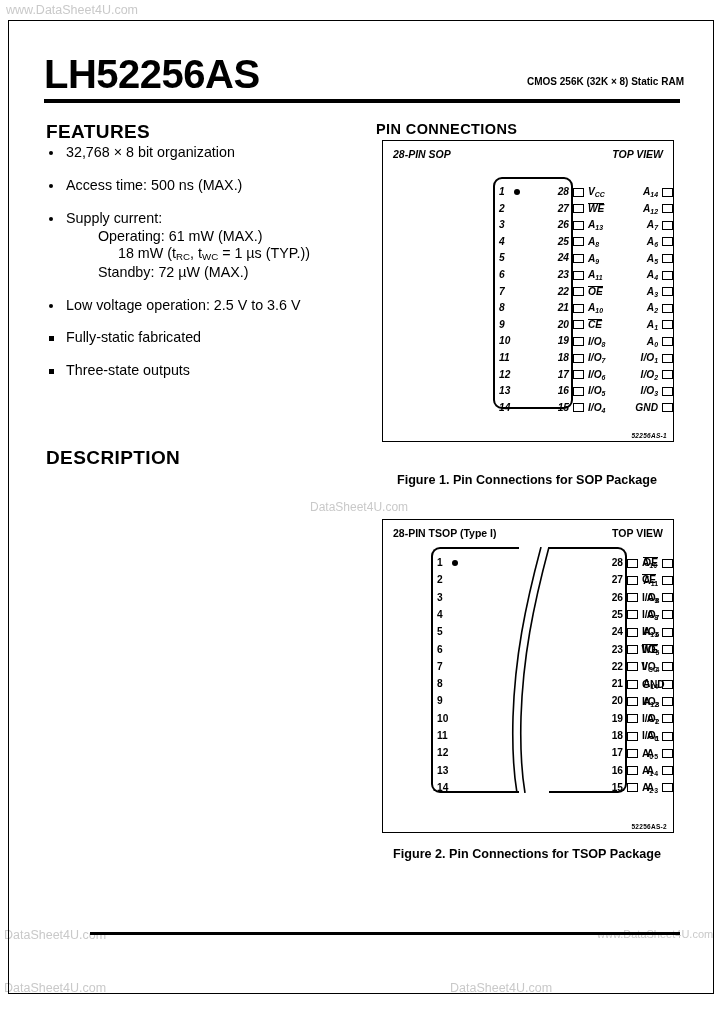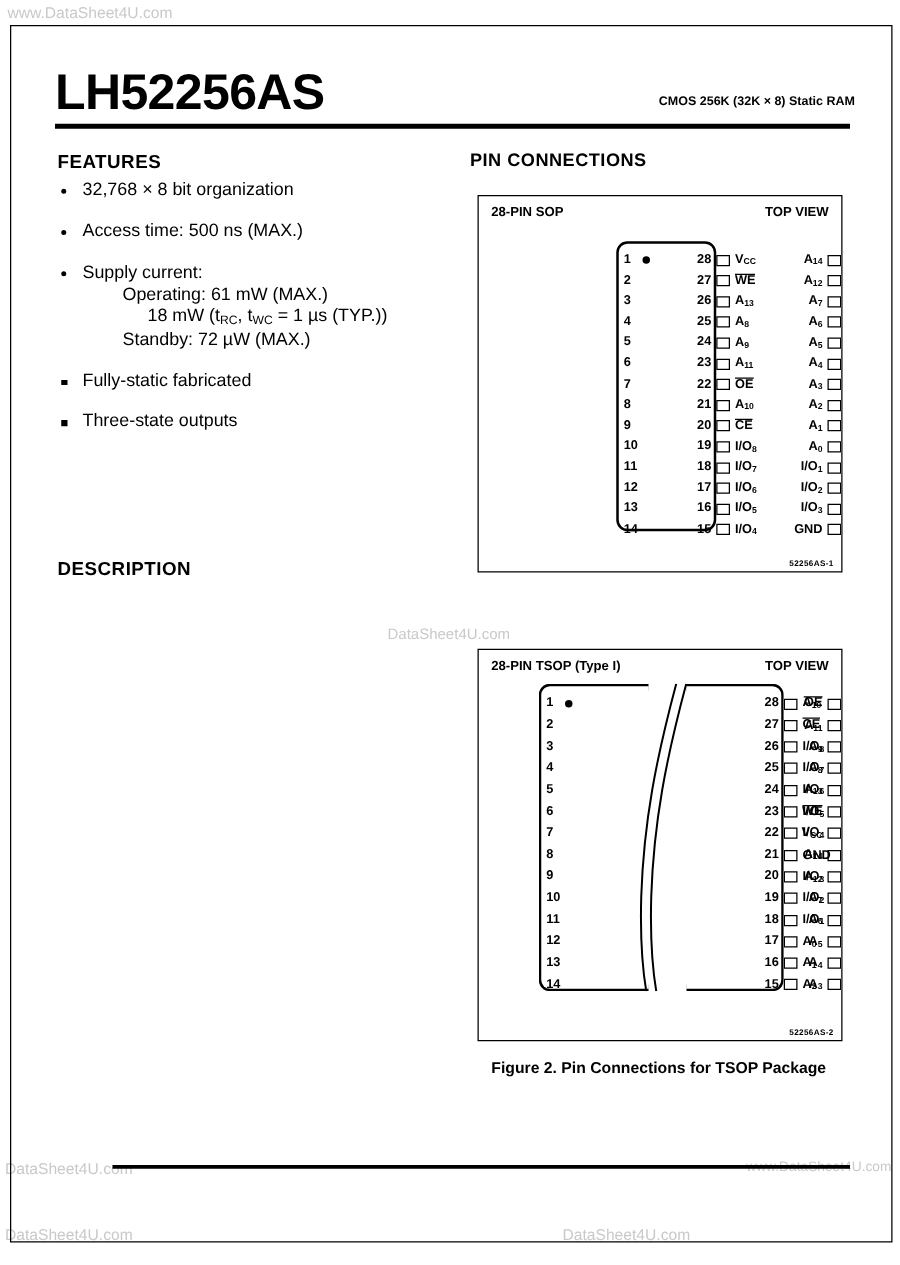--- a/index.html
+++ b/index.html
@@ -21,41 +21,41 @@
 
   
   .frame{position:absolute;left:8px;top:20px;width:704px;height:972px;border:1px solid #000;}
 
   
   .part-no{position:absolute;left:44px;top:52px;font-size:40px;font-weight:bold;letter-spacing:-0.5px;}
   .subtitle{position:absolute;right:36px;top:76px;font-size:10px;font-weight:bold;}
   .rule{position:absolute;left:44px;top:99px;width:636px;height:4px;background:#000;}
 
   
-  .sec-head{position:absolute;font-size:15px;font-weight:bold;letter-spacing:.4px;}
+  .sec-head{position:absolute;font-size:19px;font-weight:bold;letter-spacing:.4px;}
   #features-head{left:46px;top:121px;}
   #description-head{left:46px;top:447px;}
 
   .bullets{position:absolute;left:46px;top:144px;width:320px;font-size:14.3px;line-height:1.25;}
   .bullet{position:relative;padding-left:20px;margin-bottom:15px;}
   .bullet::before{content:"";position:absolute;left:3px;top:7px;width:4px;height:4px;background:#000;border-radius:50%;}
   .bullet.sq::before{border-radius:0;width:4.5px;height:4.5px;}
   .sub{padding-left:32px;white-space:nowrap;}
   .sub2{padding-left:52px;white-space:nowrap;}
   sub{font-size:.68em;vertical-align:-0.22em;}
   sup{font-size:.68em;vertical-align:0.5em;}
 
   .desc{position:absolute;left:46px;top:468px;width:310px;font-size:13.2px;line-height:1.32;text-align:justify;text-indent:14px;}
   .desc b{font-weight:bold;}
 
   
   #pinconn-head{position:absolute;left:376px;top:121px;font-size:14.5px;font-weight:bold;letter-spacing:.4px;}
 
   .figbox{position:absolute;border:1.4px solid #000;background:#fff;}
-  #fig1-box{left:382px;top:156px;width:290px;height:300px;}
+  #fig1-box{left:382px;top:140px;width:290px;height:300px;font-style:italic;}
   #fig2-box{left:382px;top:519px;width:290px;height:312px;}
 
   .fig-tl{position:absolute;left:10px;top:7px;font-size:10.5px;font-weight:bold;white-space:nowrap;}
   .fig-tr{position:absolute;right:10px;top:7px;font-size:10.5px;font-weight:bold;white-space:nowrap;}
   .fig-code{position:absolute;right:6px;bottom:2px;font-size:6.5px;font-weight:bold;letter-spacing:.3px;}
 
   .fig-cap{position:absolute;width:290px;text-align:center;font-size:12.6px;font-weight:bold;}
   #fig1-cap{left:382px;top:473px;}
   #fig2-cap{left:382px;top:847px;}
 
@@ -102,20 +102,21 @@
 
   <div class="part-no">LH52256AS</div>
   <div class="subtitle">CMOS 256K (32K × 8) Static RAM</div>
   <div class="rule"></div>
 
   <div class="sec-head" id="features-head">FEATURES</div>
   <div class="bullets" id="features-list">
       <div class="bullet"><span>32,768 × 8 bit organization</span></div>
       <div class="bullet"><span>Access time:  500 ns (MAX.)</span></div>
       <div class="bullet"><span>Supply current:</span><div class="sub">Operating:  61 mW (MAX.)</div><div class="sub2">18 mW (t<sub>RC</sub>, t<sub>WC</sub> = 1 µs (TYP.))</div><div class="sub">Standby:  72 µW (MAX.)</div></div>
+      <div class="bullet"><span>Low voltage operation:  2.5 V to 3.6 V</span></div>
       <div class="bullet sq"><span>Fully-static fabricated</span></div>
       <div class="bullet sq"><span>Three-state outputs</span></div>
     </div>
 
   <div class="sec-head" id="description-head">DESCRIPTION</div>
 
   <div id="pinconn-head">PIN CONNECTIONS</div>
 
   <div class="figbox" id="fig1-box">
     <div class="fig-tl">28-PIN SOP</div>
@@ -259,20 +260,21 @@
         <div class="num-r" style="left:168px;top:244.20000000000002px;width:18px;">16</div>
         <div class="pinrow right-pin" style="left:190px;top:259.8px;">
           <span class="pin-pad"></span>
           <span class="pin-lab">I/O<sub>4</sub></span>
         </div>
         <div class="num-r" style="left:168px;top:260.8px;width:18px;">15</div>
         <div class="dot" style="left:131px;top:48px;"></div>
       </div>
     <div class="fig-code">52256AS-1</div>
   </div>
+  <div class="fig-cap" id="fig1-cap">Figure 1.  Pin Connections for SOP Package</div>
 
   <div class="figbox" id="fig2-box">
     <div class="fig-tl">28-PIN TSOP (Type I)</div>
     <div class="fig-tr">TOP VIEW</div>
     <div class="chip" id="tsop-body-l"></div>
     <div class="chip" id="tsop-body-r"></div>
     <svg class="breakline" viewBox="0 0 40 246" preserveAspectRatio="none">
       <path d="M30 0 C 14 60, 4 110, 2 170 C 1 205, 3 228, 6 246" fill="none" stroke="#000" stroke-width="1.6"></path>
       <path d="M38 0 C 22 60, 12 110, 10 170 C 9 205, 11 228, 14 246" fill="none" stroke="#000" stroke-width="1.6"></path>
     </svg>

